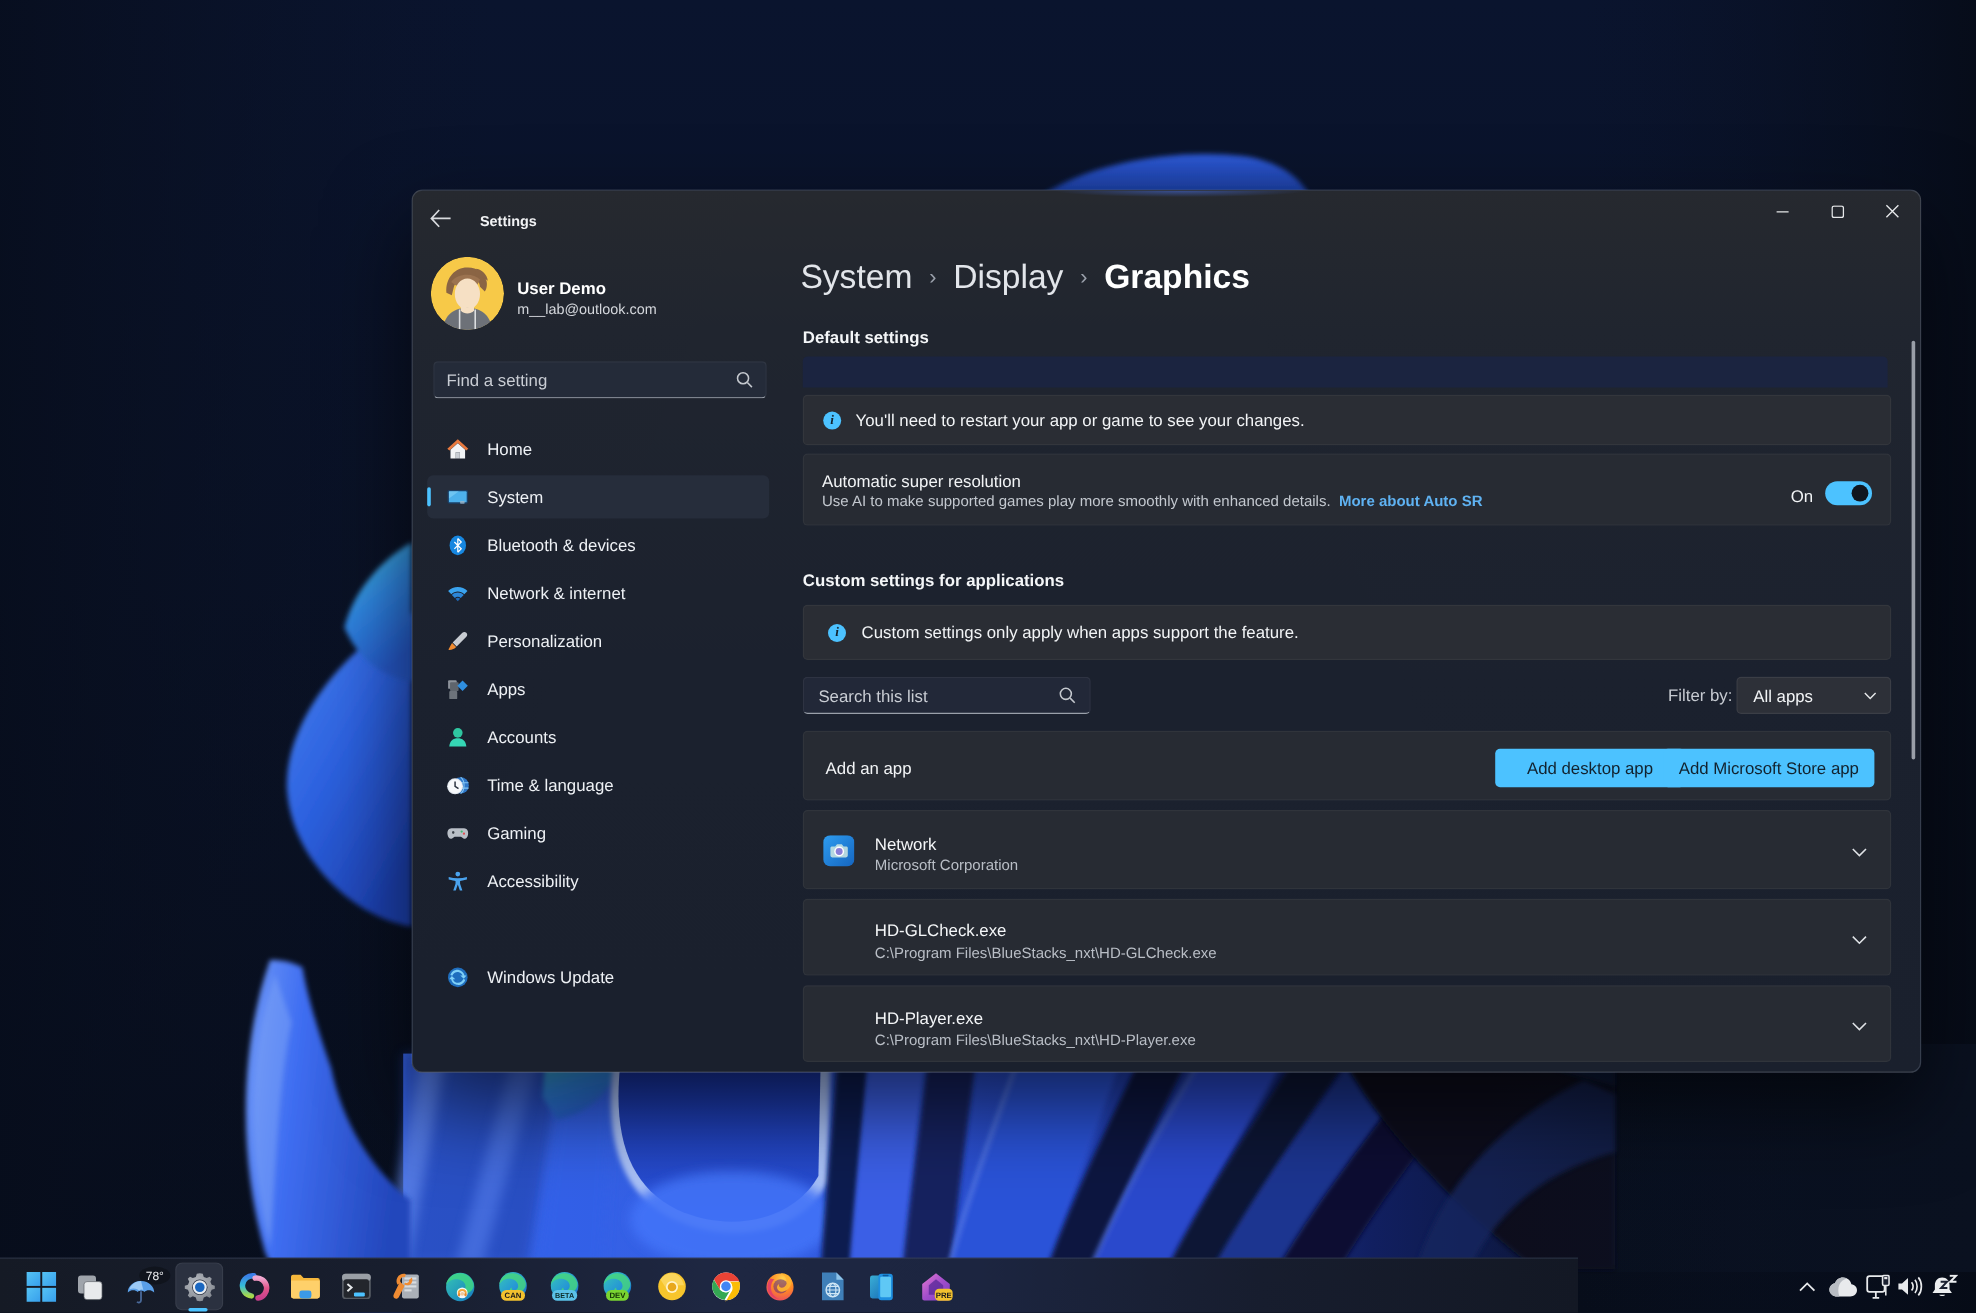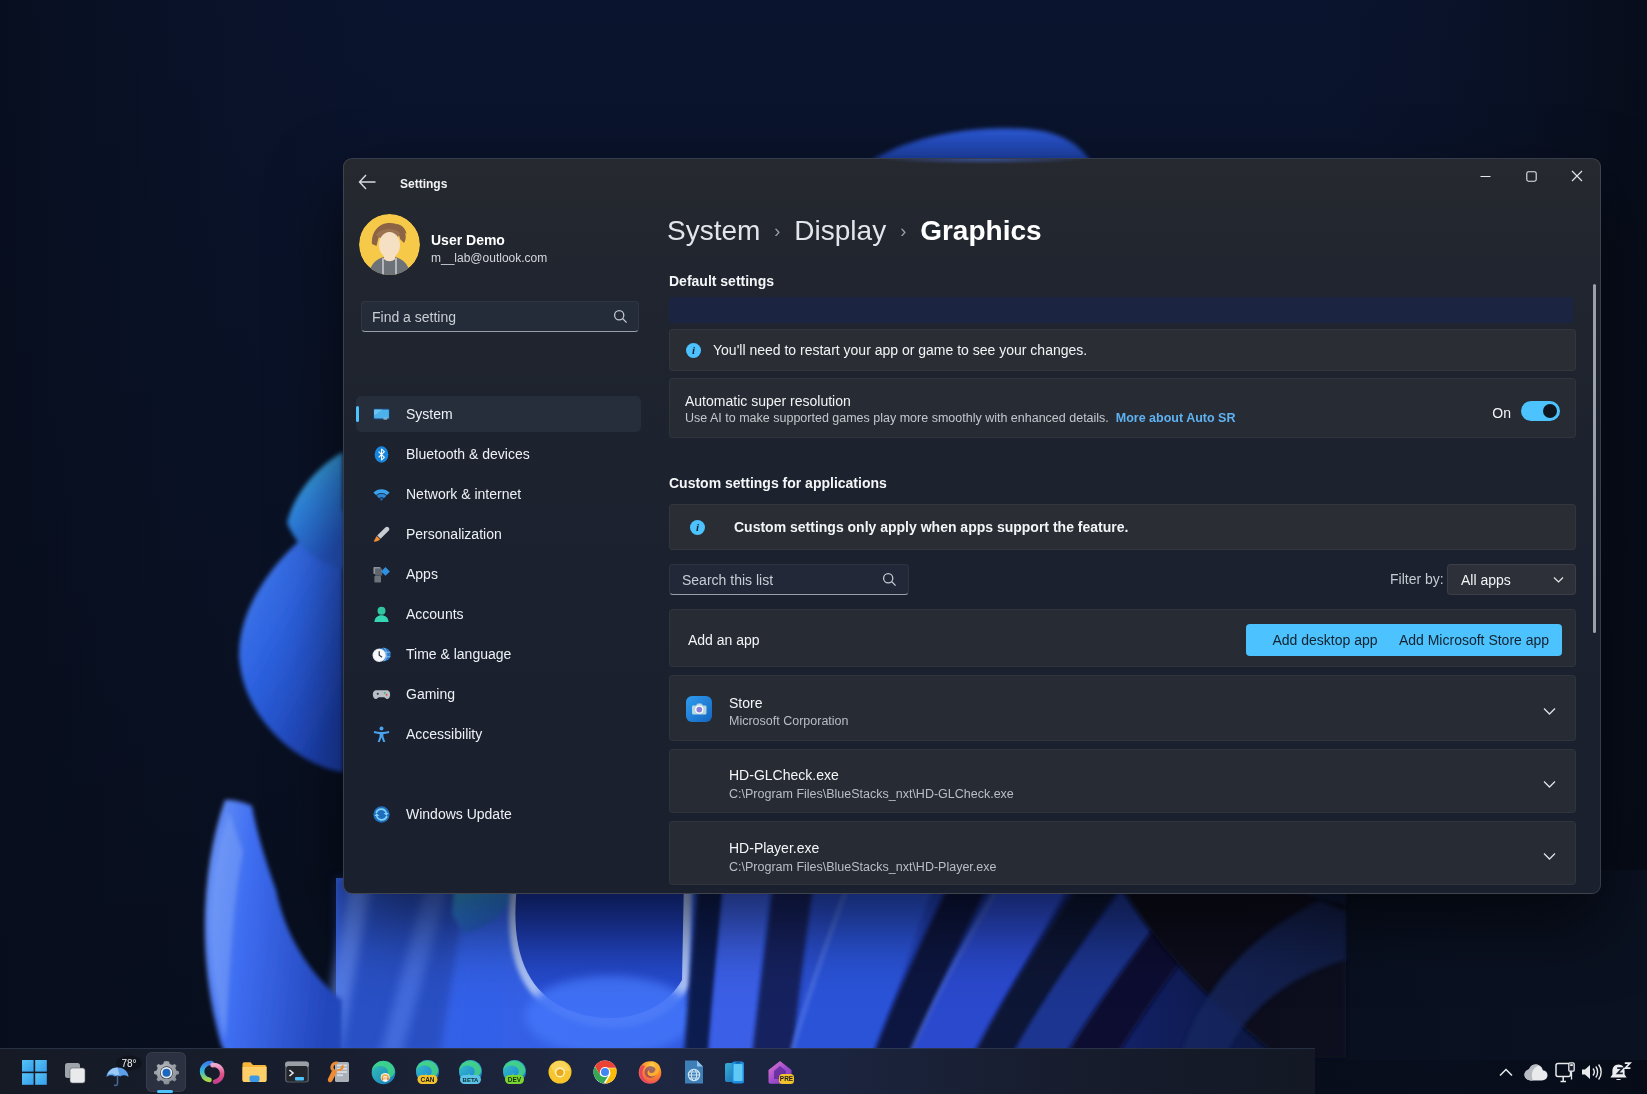--- a/index.html
+++ b/index.html
@@ -188,20 +188,28 @@
   <div class="uname">User Demo</div>
   <div class="uemail">m__lab@outlook.com</div>
   <div class="sbox">
     <div class="ph">Find a setting</div>
     <div class="mg"><svg width="15" height="15" viewBox="0 0 15 15">
           <circle cx="6.2" cy="6.2" r="4.6" stroke="#c4c8ce" stroke-width="1.3" fill="none"></circle>
           <path d="M9.8 9.8 L13.6 13.6" stroke="#c4c8ce" stroke-width="1.3"></path>
         </svg></div>
   </div>
 
+  <div class="nav" style="top:197px">
+    <svg viewBox="0 0 20 20">
+        <path d="M10 1.2 L19.2 9.4 L17.4 11 L10 4.4 L2.6 11 L0.8 9.4 Z" fill="#e8793e"></path>
+        <path d="M3.6 10.2 L10 4.6 L16.4 10.2 L16.4 18 L11.8 18 L11.8 12.4 L8.2 12.4 L8.2 18 L3.6 18 Z" fill="#f2f4f6"></path>
+        <path d="M8.2 18 L8.2 12.4 L11.8 12.4 L11.8 18 Z" fill="#c9ced4"></path>
+      </svg>
+    <span>Home</span>
+  </div>
   <div class="nav sel" style="top:237px">
     <svg viewBox="0 0 20 20">
         <rect x="1" y="3.5" width="18" height="12" rx="1.6" fill="#1b3f66"></rect>
         <rect x="2.2" y="4.7" width="15.6" height="9.6" rx="0.8" fill="#4db1ec"></rect>
         <path d="M2.2 4.7 L11 4.7 L2.2 11 Z" fill="#7fd0f7" opacity="0.65"></path>
         <rect x="12" y="13.2" width="4" height="2.4" rx="0.6" fill="#9fb6c8" opacity="0.8"></rect>
       </svg>
     <span>System</span>
   </div>
   <div class="nav" style="top:277px">
@@ -287,21 +295,21 @@
   </div>
   <div class="card" style="top:219px;height:60px;">
     <div class="ctext" style="position:absolute;left:15px;top:14px;">Automatic super resolution</div>
     <div class="sub" style="position:absolute;left:15px;top:32px;">Use AI to make supported games play more smoothly with enhanced details.&nbsp; <span class="link">More about Auto SR</span></div>
     <div style="position:absolute;right:64px;top:26px;font-size:14px;color:#f2f4f6;">On</div>
     <div class="tgl" style="position:absolute;right:15px;top:22px;"></div>
   </div>
   <div class="h2" style="top:316px">Custom settings for applications</div>
   <div class="ibar" style="top:345px;height:46px;">
     <div class="info-i" style="margin-left:20px;">i</div>
-    <div class="ctext" style="margin-left:29px;font-weight:bold;">Custom settings only apply when apps support the feature.</div>
+    <div class="ctext" style="margin-left:13px;">Custom settings only apply when apps support the feature.</div>
   </div>
   <div class="searchlist">
     <div style="position:absolute;left:12px;top:7px;font-size:14px;color:#c9cdd4;">Search this list</div>
     <div style="position:absolute;right:11px;top:7px;"><svg width="15" height="15" viewBox="0 0 15 15">
           <circle cx="6.2" cy="6.2" r="4.6" stroke="#c4c8ce" stroke-width="1.3" fill="none"></circle>
           <path d="M9.8 9.8 L13.6 13.6" stroke="#c4c8ce" stroke-width="1.3"></path>
         </svg></div>
   </div>
   <div class="filterlab">Filter by:</div>
   <div class="dropdown">
@@ -321,21 +329,21 @@
           <linearGradient id="cam" x1="0" y1="0" x2="1" y2="1">
             <stop offset="0" stop-color="#2e9df0"></stop>
             <stop offset="1" stop-color="#1565c0"></stop>
           </linearGradient>
         </defs>
         <rect width="26" height="26" rx="6" fill="url(#cam)"></rect>
         <path d="M7 9.5 L10 9.5 L11.5 7.5 L15.5 7.5 L17 9.5 L19.5 9.5 A1.2 1.2 0 0 1 20.5 10.7 L20.5 17 A1.5 1.5 0 0 1 19 18.5 L7.5 18.5 A1.5 1.5 0 0 1 6 17 L6 10.7 A1.2 1.2 0 0 1 7 9.5 Z" fill="#cfe8e2" opacity="0.85"></path>
         <circle cx="13.3" cy="13.6" r="4.1" fill="#fff"></circle>
         <circle cx="13.3" cy="13.6" r="2.9" fill="#8b7fd8"></circle>
       </svg>
-    <div class="rowtitle" style="position:absolute;left:59px;top:19px;">Store</div>
+    <div class="rowtitle" style="position:absolute;left:59px;top:19px;">Network</div>
     <div class="rowsub" style="position:absolute;left:59px;top:38px;">Microsoft Corporation</div>
     <div class="chev"><svg width="13" height="9" viewBox="0 0 13 9">
           <path d="M1 1.5 L6.5 7 L12 1.5" stroke="#dfe2e6" stroke-width="1.3" fill="none"></path>
         </svg></div>
   </div>
   <div class="card" style="top:590px;height:64px;">
     <div class="rowtitle" style="position:absolute;left:59px;top:17px;text-align:center;">HD-GLCheck.exe</div>
     <div class="rowsub" style="position:absolute;left:59px;top:37px;">C:\Program Files\BlueStacks_nxt\HD-GLCheck.exe</div>
     <div class="chev"><svg width="13" height="9" viewBox="0 0 13 9">
           <path d="M1 1.5 L6.5 7 L12 1.5" stroke="#dfe2e6" stroke-width="1.3" fill="none"></path>

